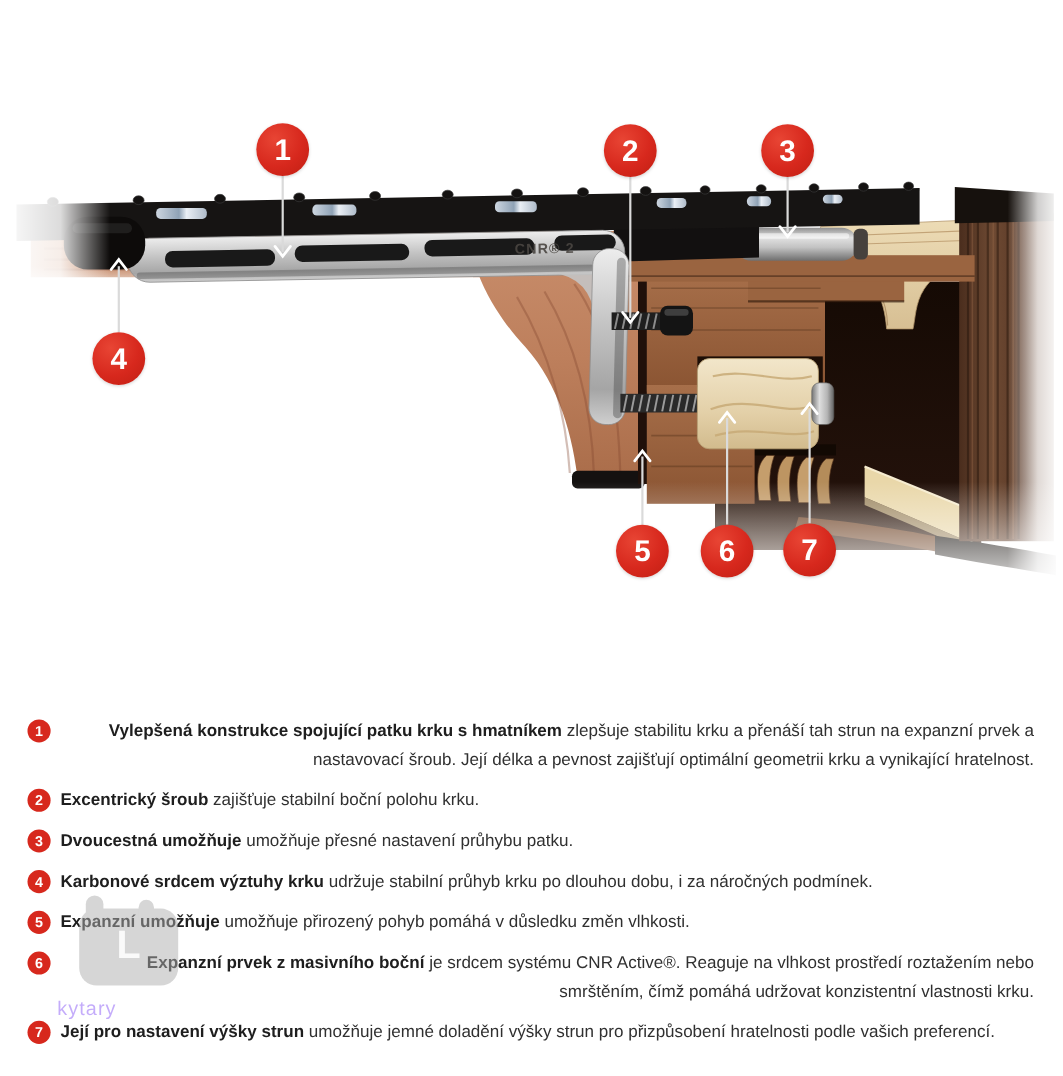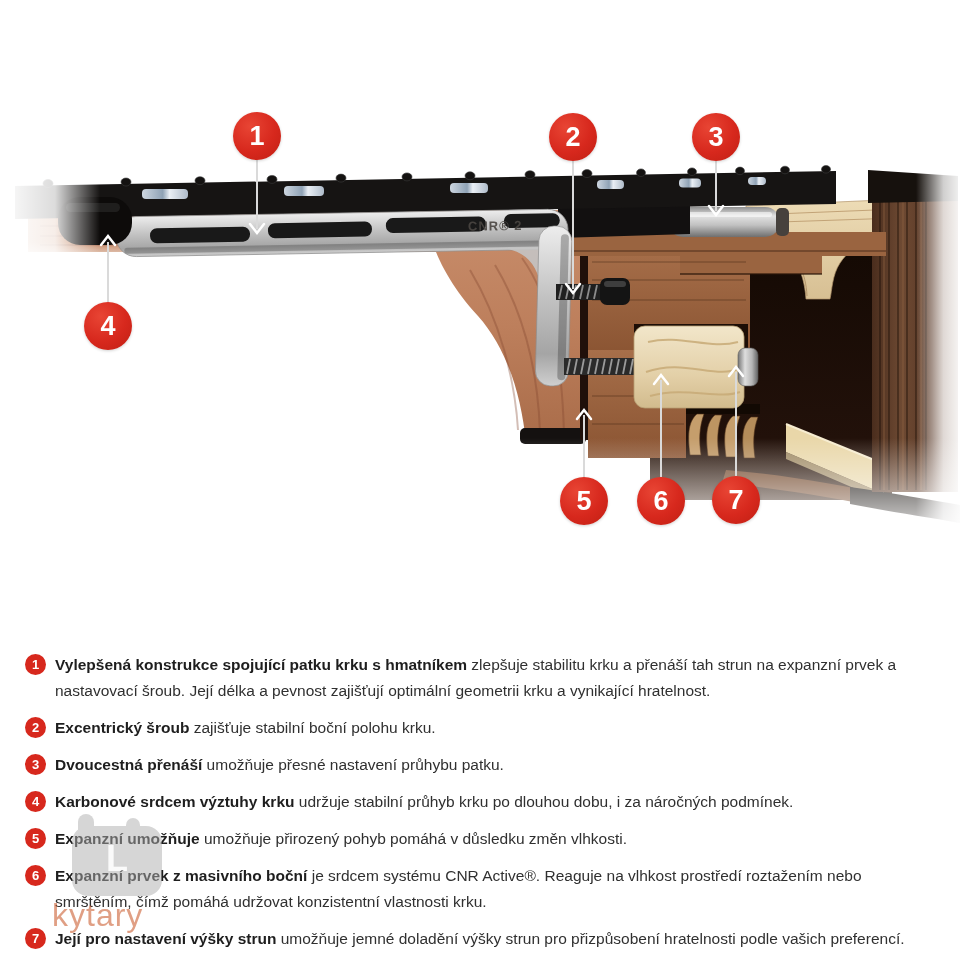--- a/index.html
+++ b/index.html
@@ -17,30 +17,30 @@
     box-shadow:0 1px 3px rgba(0,0,0,.18);
   }
   
   .legend{position:absolute;left:25px;top:652px;width:918px;z-index:2;}
   .legend-item{display:flex;align-items:flex-start;margin-bottom:11px;}
   .legend-badge{
     flex:0 0 auto;width:21px;height:21px;border-radius:50%;background:#d7281d;
     color:#fff;font-size:13px;font-weight:bold;line-height:1;
     display:flex;align-items:center;justify-content:center;margin:2px 9px 0 0;
   }
-  .legend-text{margin:0;font-size:15.5px;line-height:26px;color:#303030;max-width:885px;}
+  .legend-text{margin:0;font-size:15.5px;line-height:26px;color:#303030;max-width:885px;text-align:right;}
   .legend-text b{color:#1e1e1e;}
   
   .watermark{position:absolute;left:52px;top:812px;width:180px;height:122px;z-index:3;opacity:.5;pointer-events:none;}
   .wm-bubble{position:absolute;left:20px;top:14px;width:90px;height:70px;background:#aeaeae;border-radius:16px;}
   .wm-finger-a{position:absolute;left:26px;top:2px;width:16px;height:26px;background:#aeaeae;border-radius:8px;}
   .wm-finger-b{position:absolute;left:74px;top:6px;width:14px;height:22px;background:#aeaeae;border-radius:7px;}
   .wm-letter{position:absolute;left:20px;top:26px;width:90px;text-align:center;color:rgba(255,255,255,.9);
     font-size:36px;font-weight:bold;}
-  .wm-text{position:absolute;left:0;top:85px;font-size:32px;color:#c2410c;letter-spacing:1px;}
+  .wm-text{position:absolute;left:0;top:95px;font-size:18px;color:#8b5cf6;letter-spacing:1px;}
 </style>
 </head>
 <body>
 
 <div class="stage">
 
   <svg class="diagram-svg" width="966" height="620" viewBox="0 0 966 620" aria-hidden="true">
     <defs>
       <linearGradient id="gMetal" x1="0" y1="0" x2="0" y2="1">
         <stop offset="0" stop-color="#ededed"></stop>
@@ -344,21 +344,21 @@
       <p class="legend-text"><b>Vylepšená konstrukce spojující patku krku s hmatníkem</b><span> zlepšuje stabilitu krku a přenáší tah strun na expanzní prvek a nastavovací šroub. Její délka a pevnost zajišťují optimální geometrii krku a vynikající hratelnost.</span></p>
     </div>
 
     <div class="legend-item">
       <span class="legend-badge">2</span>
       <p class="legend-text"><b>Excentrický šroub</b><span> zajišťuje stabilní boční polohu krku.</span></p>
     </div>
 
     <div class="legend-item">
       <span class="legend-badge">3</span>
-      <p class="legend-text"><b>Dvoucestná přenáší</b><span> umožňuje přesné nastavení průhybu patku.</span></p>
+      <p class="legend-text"><b>Dvoucestná umožňuje</b><span> umožňuje přesné nastavení průhybu patku.</span></p>
     </div>
 
     <div class="legend-item">
       <span class="legend-badge">4</span>
       <p class="legend-text"><b>Karbonové srdcem výztuhy krku</b><span> udržuje stabilní průhyb krku po dlouhou dobu, i za náročných podmínek.</span></p>
     </div>
 
     <div class="legend-item">
       <span class="legend-badge">5</span>
       <p class="legend-text"><b>Expanzní umožňuje</b><span> umožňuje přirozený pohyb pomáhá v důsledku změn vlhkosti.</span></p>

